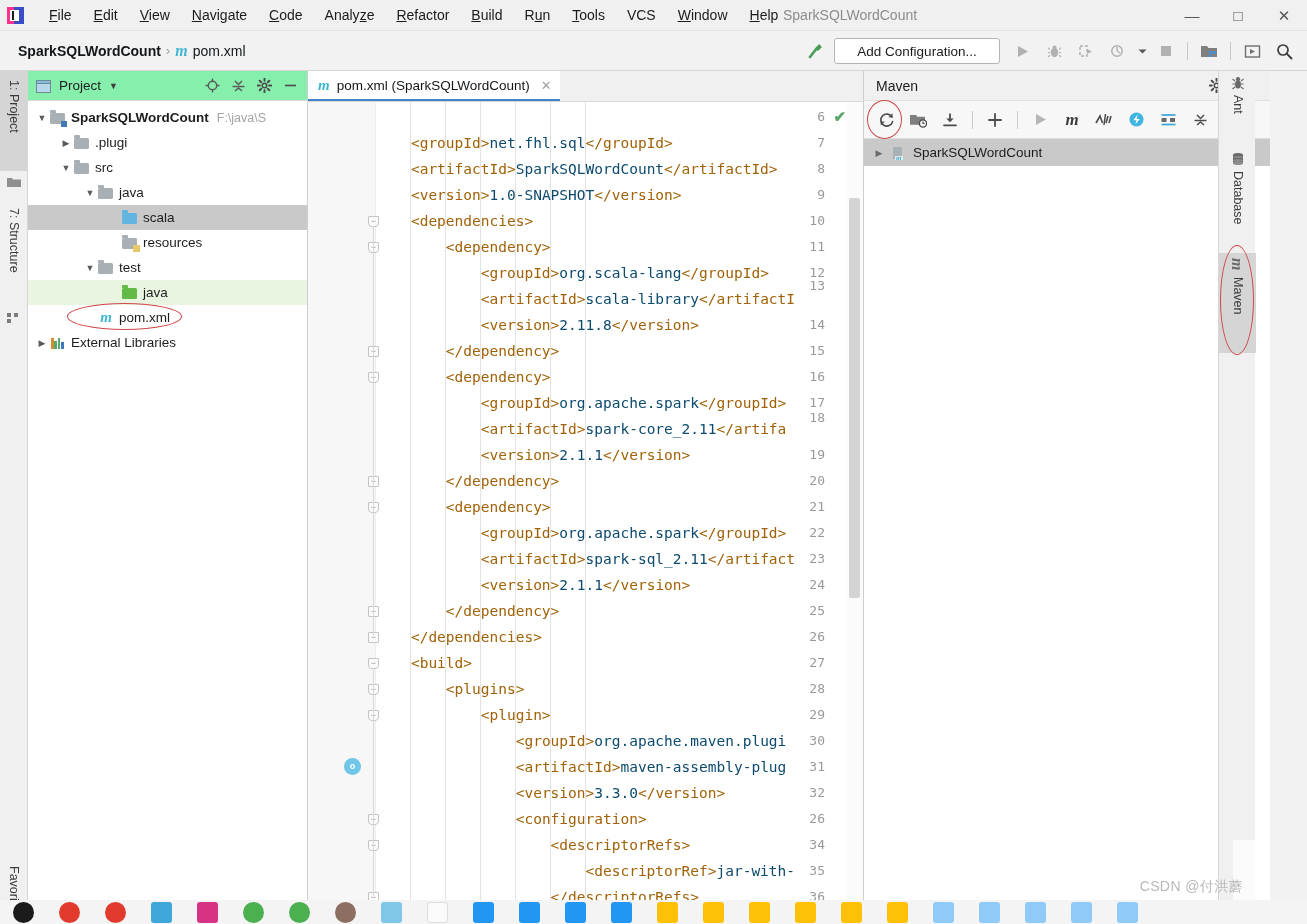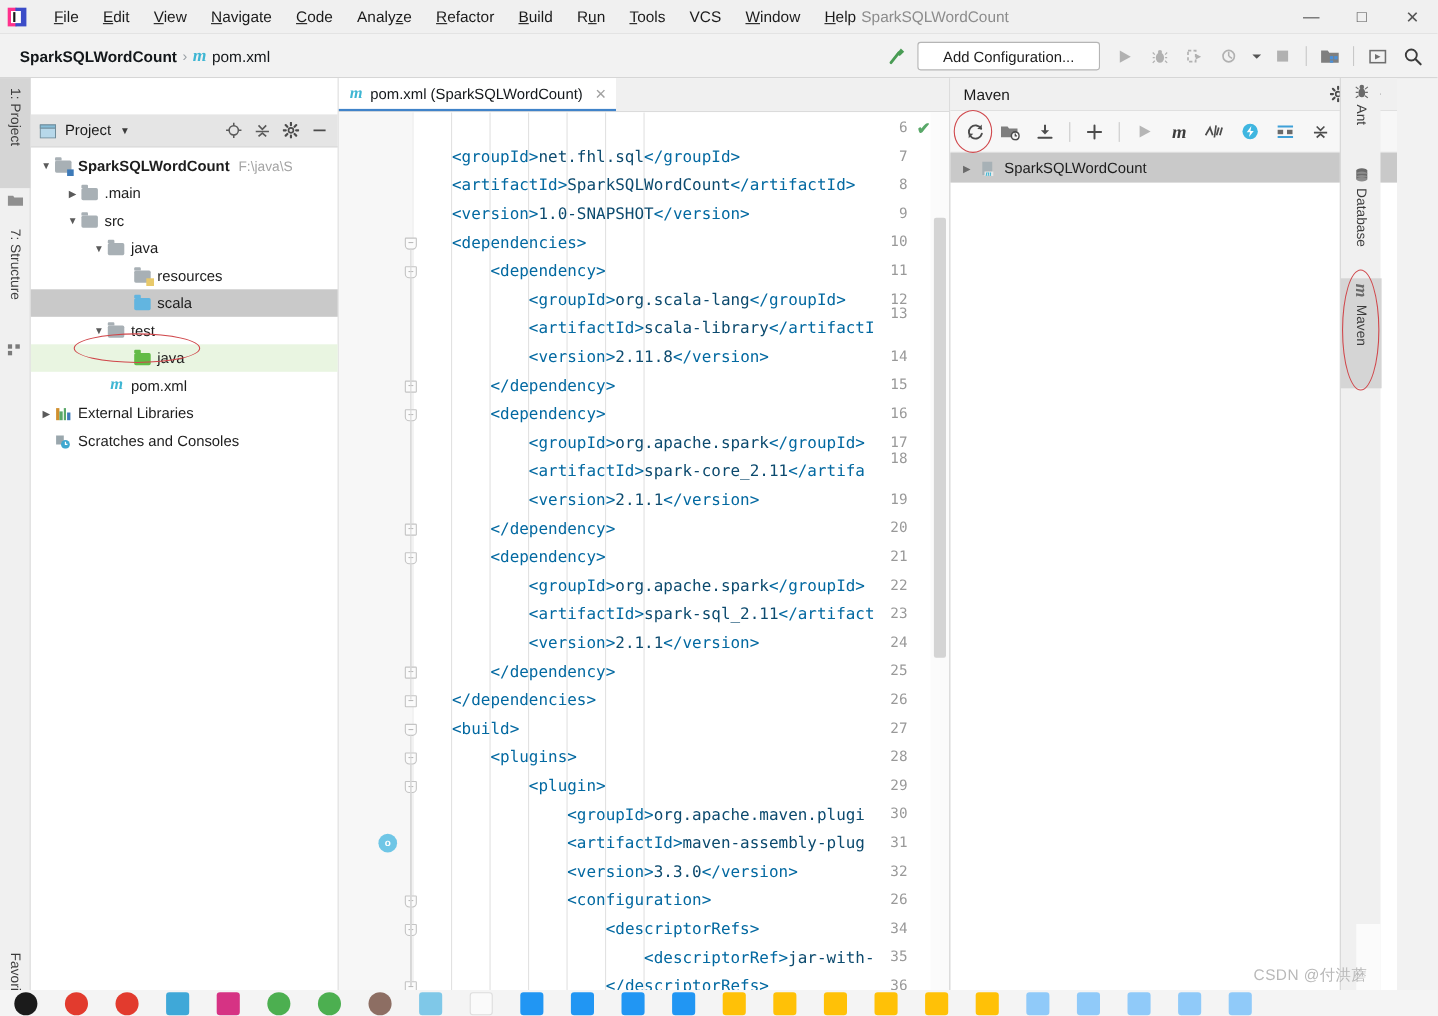--- a/index.html
+++ b/index.html
@@ -83,22 +83,22 @@
   }
   .vtab.active { background:#d5d5d5; }
   .vicon { position:absolute; left:7px; width:14px; height:14px; }
 
   
   .project-panel {
     position:absolute; left:28px; top:71px; width:280px; height:853px;
     background:#ffffff; border-right:1px solid #cfcfcf;
   }
   .pp-header {
-    height:30px; background:#e5e5e5; display:flex; align-items:center;
-    border-bottom:1px solid #d9d9d9; padding-left:8px;margin-top:33px;
+    height:30px; background:#86efac; display:flex; align-items:center;
+    border-bottom:1px solid #d9d9d9; padding-left:8px;
   }
   .pp-title { font-size:13.5px; color:#1b1b1b; margin-left:7px; }
   .pp-caret { margin-left:8px; color:#3c3c3c; font-size:9px; }
   .pp-actions { margin-left:auto; display:flex; align-items:center; padding-right:5px; gap:2px; }
   .pp-act { width:24px; height:24px; display:flex; align-items:center; justify-content:center; color:#5a5a5a; }
 
   .tree { padding-top:4px; font-size:13.5px; }
   .trow {
     height:25px; display:flex; align-items:center; padding-left:6px;
     white-space:nowrap; position:relative;
@@ -178,21 +178,21 @@
     background:#6fc6e6; color:#fff; font-size:9px; font-weight:bold;
     text-align:center; line-height:17px;
   }
 
   .code {
     position:absolute; left:68px; top:0; right:0; height:100%;
     font-family:"DejaVu Sans Mono", monospace; font-size:14.5px;
     white-space:pre; overflow:hidden;
   }
   .cline { position:absolute; left:0; height:26px; line-height:26px; }
-  .tg { color:#0369a1; }
+  .tg { color:#a16207; }
   .tx { color:#0c4a6e; }
   .indent-guide { position:absolute; width:1px; background:#e2e2e2; }
 
   .chk-ok {
     position:absolute; right:17px; top:6px; color:#59a869; font-size:15px; font-weight:bold;
   }
   .vscroll {
     position:absolute; right:3px; width:11px; background:#d4d4d4; border-radius:2px;
   }
   .hscroll {
@@ -441,54 +441,54 @@
         </span>
         <span class="tlabel bold">SparkSQLWordCount</span>
         <span class="tpath">F:\java\S</span>
       </div>
 
       <div class="trow" style="padding-left:30px">
         <span class="arrow">▶</span>
         <span class="ico">
             <i class="fold grey"></i>
           </span>
-        <span class="tlabel">.main</span>
+        <span class="tlabel">.plugi</span>
       </div>
 
       <div class="trow" style="padding-left:30px">
         <span class="arrow">▼</span>
         <span class="ico">
             <i class="fold grey"></i>
           </span>
         <span class="tlabel">src</span>
       </div>
 
       <div class="trow" style="padding-left:54px">
         <span class="arrow">▼</span>
         <span class="ico">
             <i class="fold grey"></i>
           </span>
         <span class="tlabel">java</span>
+      </div>
+
+      <div class="trow sel" style="padding-left:78px">
+        <span class="arrow blank">.</span>
+        <span class="ico">
+            <i class="fold blue"></i>
+          </span>
+        <span class="tlabel">scala</span>
       </div>
 
       <div class="trow" style="padding-left:78px">
         <span class="arrow blank">.</span>
         <span class="ico">
           <i class="fold grey"></i>
             <i class="badge-lines"></i>
         </span>
         <span class="tlabel">resources</span>
-      </div>
-
-      <div class="trow sel" style="padding-left:78px">
-        <span class="arrow blank">.</span>
-        <span class="ico">
-            <i class="fold blue"></i>
-          </span>
-        <span class="tlabel">scala</span>
       </div>
 
       <div class="trow" style="padding-left:54px">
         <span class="arrow">▼</span>
         <span class="ico">
             <i class="fold grey"></i>
           </span>
         <span class="tlabel">test</span>
       </div>
 
@@ -515,33 +515,20 @@
           <span class="lib-ico">
             <i style="left:0;   height:11px; background:#d0902f;"></i>
             <i style="left:3.4px; height:8px;  background:#59a869;"></i>
             <i style="left:6.8px; height:11px; background:#59a869;"></i>
             <i style="left:10.2px;height:7px;  background:#3d7ab8;"></i>
           </span>
         </span>
         <span class="tlabel">External Libraries</span>
       </div>
 
-      <div class="trow" style="padding-left:6px">
-        <span class="arrow blank">.</span>
-        <span class="ico">
-          <span class="scratch-ico">
-            <svg width="14" height="13" viewBox="0 0 14 13">
-              <path d="M1 1 h7 v8 h-7 z" fill="#9aa7ad"></path>
-              <circle cx="9.5" cy="9" r="4" fill="#3fa8d0"></circle>
-              <path d="M9.5 6.5 v2.5 h1.8" stroke="#fff" stroke-width="1.1" fill="none"></path>
-            </svg>
-          </span>
-        </span>
-        <span class="tlabel">Scratches and Consoles</span>
-      </div>
     </div>
 
     <div class="ellipse" style="left:39px; top:232px; width:115px; height:27px;"></div>
   </div>
 
   <div class="editor-wrap">
     <div class="tabbar">
       <div class="etab">
         <span class="mico" style="font-size:15px;">m</span>
         <span>pom.xml (SparkSQLWordCount)</span>

